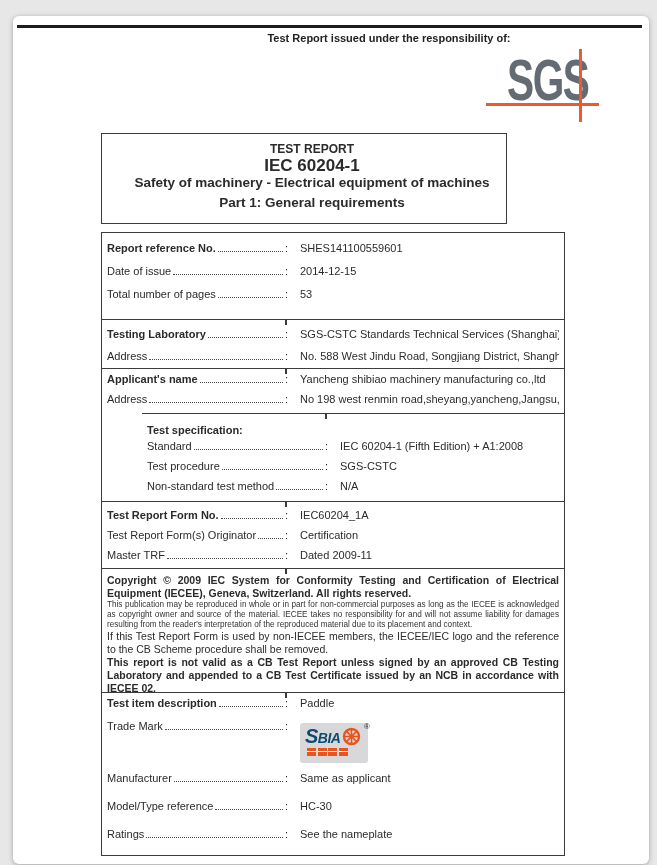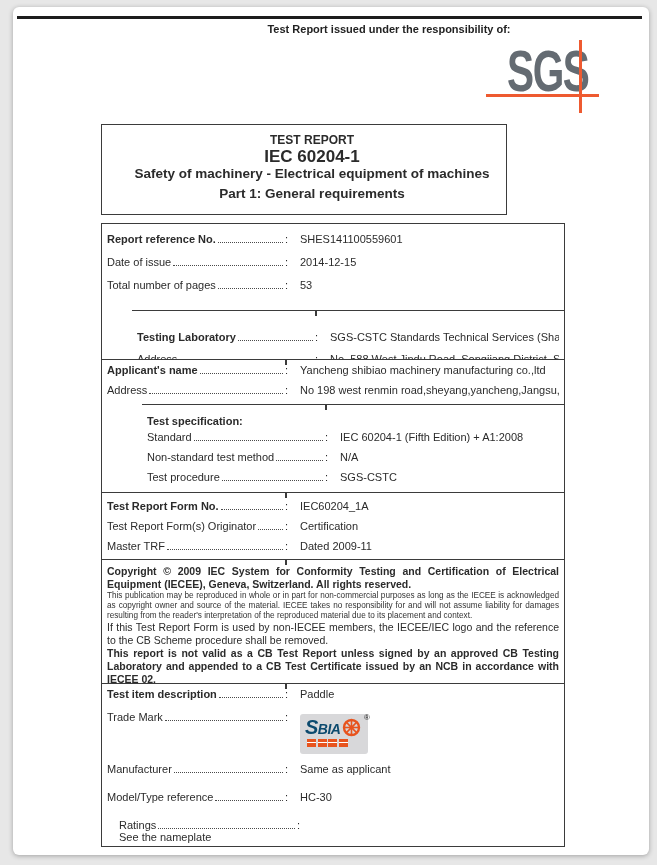--- a/index.html
+++ b/index.html
@@ -1,19 +1,19 @@
 <!DOCTYPE html>
 <html><head>
 <meta charset="utf-8">
 <style>
   * { margin:0; padding:0; box-sizing:border-box; }
   html,body { background:#e7e7e7; }
   body { font-family:"Liberation Sans","DejaVu Sans",sans-serif; color:#2b2b2b; }
   .canvas { position:relative; width:657px; height:865px; background:#e7e7e7; overflow:hidden; }
-  .page { position:absolute; left:13px; top:7px; width:636px; height:848px; background:#ffffff;
+  .page { position:absolute; left:13px; top:16px; width:636px; height:848px; background:#ffffff;
           border-radius:6px; box-shadow:0 1px 5px rgba(0,0,0,.30); }
 
   
   .top-rule { position:absolute; top:9px; left:4px; right:7px; height:2.5px; background:#1c1c1c; }
   .issued { position:absolute; top:16px; left:120px; right:4px; text-align:center;
             font-size:11px; font-weight:bold; color:#222; }
 
   
   .sgs-logo { position:absolute; left:473px; top:33px; width:116px; height:76px; }
   .sgs-text { position:absolute; top:2px; right:14px; font-size:58px; font-weight:bold; line-height:1;
@@ -29,34 +29,34 @@
   .tl3 { font-size:13.5px; line-height:20px; }
   .tl4 { font-size:13.5px; line-height:19px; }
 
   
   .details-box { position:absolute; left:88px; top:216px; width:464px; height:624px;
                  border:1.5px solid #3b3b3b; overflow:hidden; }
   .sec { position:relative; border-top:1.5px solid #3b3b3b; padding-left:5px; padding-right:5px; overflow:hidden; }
   .sec.first { border-top:none; }
   .tick { position:absolute; left:183px; top:-5px; width:1.5px; height:10px; background:#3b3b3b; }
   .sec0 { height:86px; padding-top:9px; }
-  .sec1 { height:49px; padding-top:20px;margin-left:30px; }
+  .sec1 { height:49px; padding-top:8px; }
   .sec2 { height:45px; padding-top:4px; }
   .sec3 { height:88px; padding-top:6px;margin-left:40px; }
   .sec4 { height:67px; padding-top:7px; }
   .sec5 { height:124px; padding:5px 5px 0 5px; }
   .sec6 { height:162px; padding-top:4px; }
 
   .row { display:flex; align-items:baseline; height:23px; font-size:11px; }
   .sec1 .row { height:22px; }
   .sec2 .row, .sec3 .row, .sec4 .row { height:20px; }
   .sec6 .row { height:28px; }
   .sec6 .row.r-desc { height:23px; }
   .sec6 .row.r-tm { height:52px; align-items:flex-start; }
-  .sec6 .row.r-rate { height:27px;flex-direction:column; }
+  .sec6 .row.r-rate { height:27px; }
   .lbl { display:flex; align-items:baseline; width:181px; flex-shrink:0; }
   .lbl::after { content:":"; margin-left:1px; }
   .lt { white-space:nowrap; }
   .b { font-weight:bold; }
   .dots { flex:1; min-width:8px; border-bottom:1.6px dotted #4a4a4a; margin:0 1px 2px 2px; }
   .val { margin-left:12px; flex:1; white-space:nowrap; overflow:hidden; }
   .sec-h { font-size:11px; line-height:20px; }
 
   
   .cp1 { font-size:10.5px; font-weight:bold; line-height:13px; text-align:justify; }
@@ -166,31 +166,31 @@
         <div class="sec-h b">Test specification:</div>
         <div class="row">
           <div class="lbl">
               <span class="lt">Standard</span>
               <span class="dots"></span>
             </div>
           <div class="val">IEC 60204-1 (Fifth Edition) + A1:2008</div>
         </div>
         <div class="row">
           <div class="lbl">
+              <span class="lt">Test procedure</span>
+              <span class="dots"></span>
+            </div>
+          <div class="val">SGS-CSTC</div>
+        </div>
+        <div class="row">
+          <div class="lbl">
               <span class="lt">Non-standard test method</span>
               <span class="dots"></span>
             </div>
           <div class="val">N/A</div>
-        </div>
-        <div class="row">
-          <div class="lbl">
-              <span class="lt">Test procedure</span>
-              <span class="dots"></span>
-            </div>
-          <div class="val">SGS-CSTC</div>
         </div>
       </div>
 
       <div class="sec sec4">
         <i class="tick"></i>
         <div class="row">
           <div class="lbl">
               <span class="lt b">Test Report Form No.</span>
               <span class="dots"></span>
             </div>

